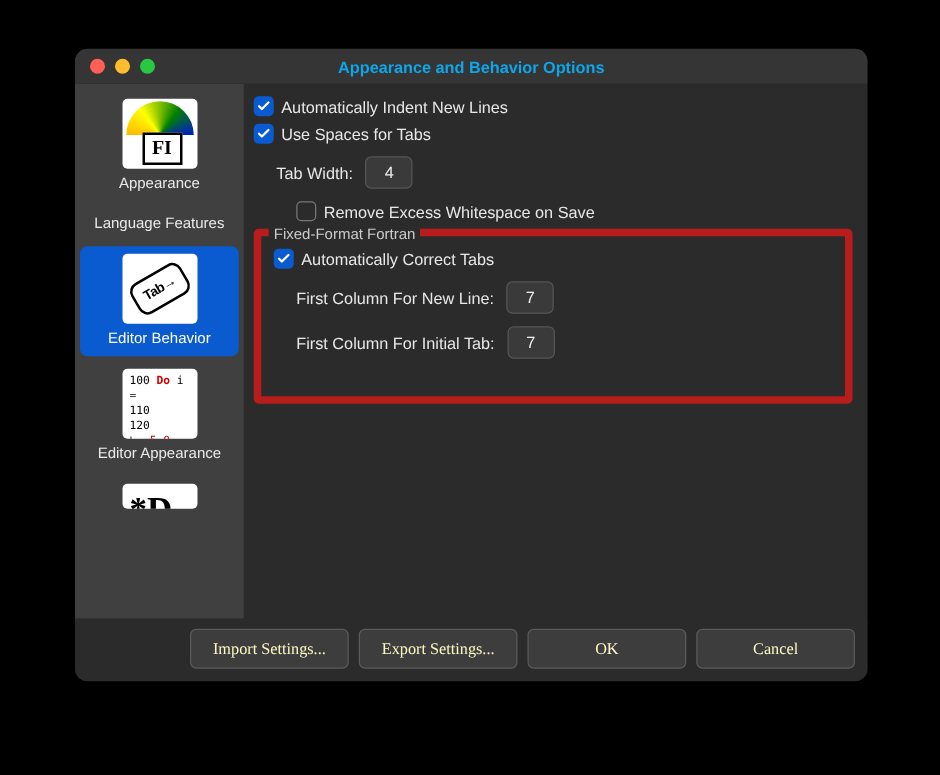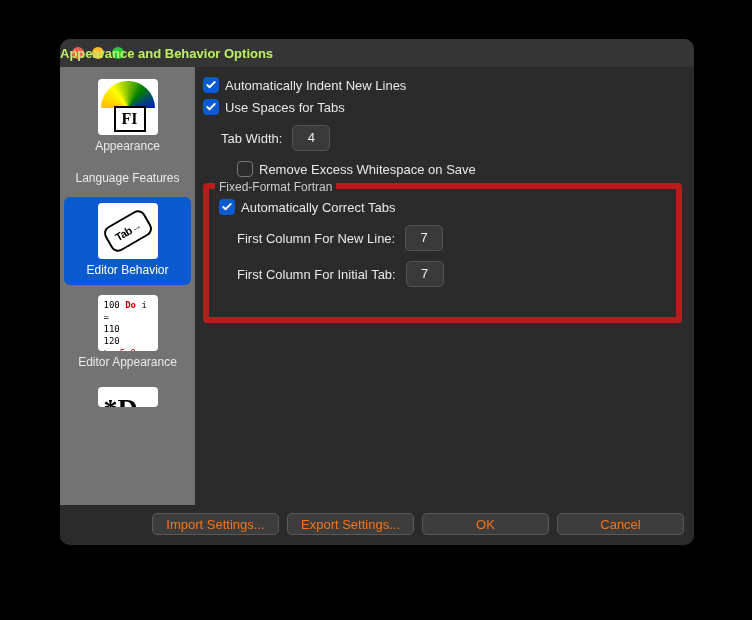--- a/index.html
+++ b/index.html
@@ -37,33 +37,34 @@
     gap: 8px;
     padding-left: 12px;
   }
   .dot { width: 12px; height: 12px; border-radius: 50%; }
   .dot.red { background:#ff5f57; }
   .dot.yellow { background:#febc2e; }
   .dot.green { background:#28c840; }
   .title {
     position: absolute;
     left: 0; right: 0;
+    text-align: center;
     font-weight: 600;
-    color: #bef264;
+    color: #0ea5e9;
     font-size: 13px;
     pointer-events: none;
   }
   .body {
     flex: 1;
     display: flex;
     overflow: hidden;
   }
   .sidebar {
     width: 135px;
-    background: #737373;
+    background: #404040;
     padding: 6px 4px 0 4px;
     overflow: hidden;
   }
   .nav-item {
     text-align: center;
     padding: 6px 2px 8px 2px;
     border-radius: 6px;
     margin-bottom: 4px;
     cursor: pointer;
   }
@@ -129,21 +130,21 @@
   .fieldset{
     border:6px solid #b91c1c;border-radius:4px;margin-top:6px;padding:10px 10px 20px 10px;position:relative;
   }
   .fieldset-legend{
     position:absolute;top:-9px;left:6px;background:#2b2b2b;padding:0 4px;font-size:12px;color:#ccc;
   }
   .footer{
     display:flex;gap:8px;padding:8px 10px 10px 92px;background:#2b2b2b;
   }
   .btn{
-    flex:1;height:22px;border:1px solid #5a5a5a;border-radius:5px;background:#3d3d3d;color:#f97316;font-size:13px;display:flex;align-items:center;justify-content:center;cursor:pointer;
+    flex:1;height:32px;border:1px solid #5a5a5a;border-radius:5px;background:#3d3d3d;color:#fef9c3;font-size:13px;display:flex;align-items:center;justify-content:center;cursor:pointer;font-family:Liberation Serif, serif;
   }
   .lbl{white-space:nowrap;}
 </style>
 </head>
 <body>
 
 <div class="window">
   <div class="titlebar">
     <div class="traffic">
       <div class="dot red"></div>

